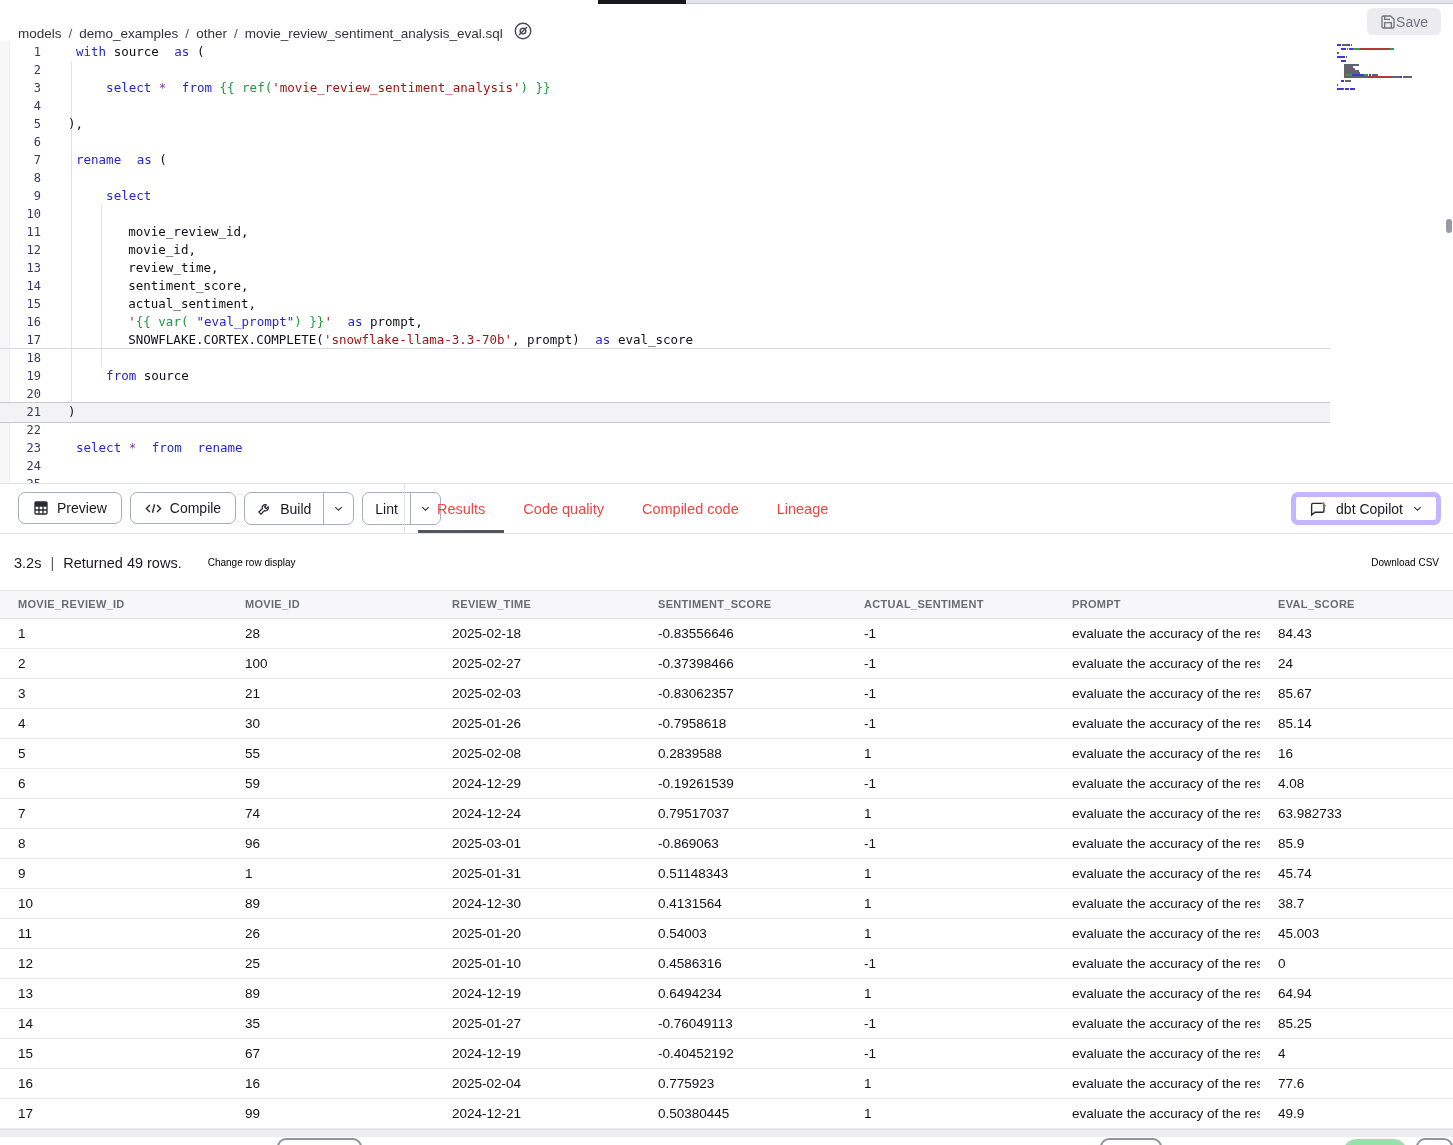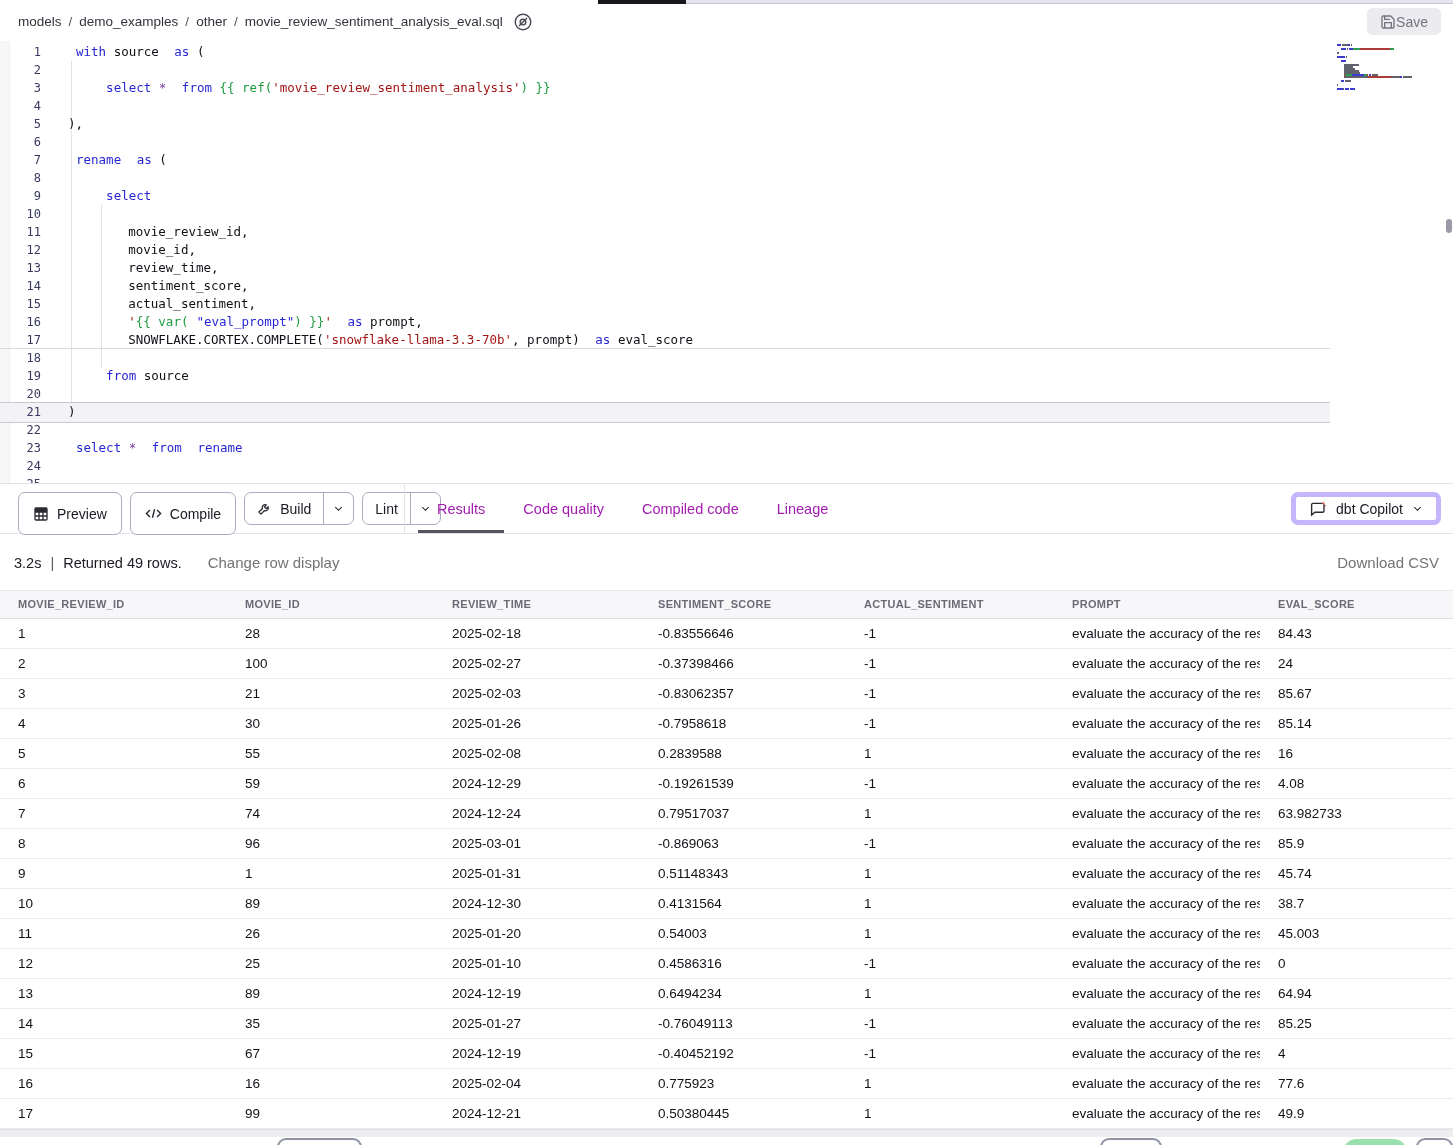--- a/index.html
+++ b/index.html
@@ -1,21 +1,21 @@
 <!DOCTYPE html>
 <html><head>
 <meta charset="utf-8">
 <style>
   * { margin:0; padding:0; box-sizing:border-box; }
   html,body { width:1453px; height:1145px; overflow:hidden; background:#fff;
     font-family:"Liberation Sans", sans-serif; }
 
   
   .topbar { position:absolute; left:0; top:0; width:1453px; height:46px; background:#fff;
-    border-bottom:3px solid #eab308; display:flex; align-items:center; padding-left:18px; }
+    border-bottom:5px solid #eab308; display:flex; align-items:flex-end; padding-left:18px; }
   .crumb { font-size:13.5px; color:#33333c; }
   .crumb-sep { font-size:13.5px; color:#55555e; margin:0 7px; }
   .file-status { margin-left:10px; width:21px; height:21px; display:inline-flex; align-items:center; justify-content:center; }
   .save-btn { position:absolute; right:12px; top:8px; height:27px; background:#ebebf0; border:none;
     border-radius:6px; color:#74747e; font-size:14px; display:flex; align-items:center; gap:0;
     padding:0 13px; font-family:"Liberation Sans", sans-serif; }
   .strip-dark { position:absolute; left:598px; top:0; width:88px; height:4px; background:#17171c; }
   .strip-lav  { position:absolute; left:686px; top:0; right:0; height:4px; background:#e4e4ee; border-bottom:1px solid #c8c8d4; }
 
   
@@ -40,39 +40,39 @@
   .tk-op { color:#7a3e9d; }
   .minimap { position:absolute; left:1337px; top:3px; width:88px; }
   .mm-row { height:2px; display:flex; }
   .mm-row span { height:1.5px; display:inline-block; }
   .editor-vscroll { position:absolute; left:1446px; top:178px; width:6px; height:14px; background:#9a9aa6; border-radius:3px; }
 
   
   .toolbar { position:absolute; left:0; top:483px; width:1453px; height:51px; background:#fff;
     border-top:1px solid #e2e2e8; border-bottom:1px solid #e2e2e8; }
   .tb-left { position:absolute; left:18px; top:8px; display:flex; gap:8px; }
-  .tb-btn { display:flex; align-items:center; gap:8px; height:43px; padding:0 14px; background:#fff;
+  .tb-btn { display:flex; align-items:center; gap:8px; height:32px; padding:0 14px; background:#fff;
     border:1px solid #a9adbe; border-radius:7px; font-size:14px; color:#1a1a22;
     font-family:"Liberation Sans", sans-serif; }
   .tb-split { display:flex; align-items:stretch; height:33px; border:1px solid #a9adbe; border-radius:7px; background:#fff; overflow:hidden; }
   .tb-split .main { display:flex; align-items:center; gap:8px; padding:0 12px; font-size:14px; color:#1a1a22; background:none; border:none; font-family:"Liberation Sans", sans-serif; }
   .tb-split .caret { display:flex; align-items:center; padding:0 9px; border-left:1px solid #a9adbe; background:none; border-top:none; border-right:none; border-bottom:none; }
   .tb-divider { position:absolute; left:404px; top:0; bottom:0; width:1px; background:#e2e2e8; }
   .tabs { position:absolute; left:418px; top:0; bottom:0; display:flex; }
-  .tab { position:relative; display:flex; align-items:center; padding:0 19px; font-size:14.5px; color:#a21caf; cursor:default; }
+  .tab { position:relative; display:flex; align-items:center; padding:0 19px; font-size:14.5px; color:#ef4444; cursor:default; }
   .tab.active::after { content:""; position:absolute; left:0; right:0; bottom:0; height:3px; background:#55555e; }
   .copilot-btn { position:absolute; right:12px; top:8px; display:flex; align-items:center; gap:9px; height:33px;
     padding:0 13px; background:#fff; border:5px solid #c4b5fd; border-radius:7px; font-size:14px; color:#1a1a22;
     font-family:"Liberation Sans", sans-serif; }
 
   
   .statusbar { position:absolute; left:0; top:535px; width:1453px; height:55px; display:flex; align-items:center;
     padding:0 14px; font-size:14.5px; color:#1b1b22; background:#fff; }
   .statusbar .sep { margin:0 9px; color:#5a5a64; }
-  .link { color:#737373; text-decoration:none; font-size:15px; }
+  .link { color:#000000; text-decoration:none; font-size:10px; }
   .link-change { margin-left:26px; }
   .link-dl { margin-left:auto; }
 
   
   .grid7 { display:grid; grid-template-columns:227px 207px 206px 206px 208px 206px 1fr; }
   .thead { position:absolute; left:0; top:590px; width:1453px; height:29px; background:#f7f7f9;
     border-top:1px solid #e7e7eb; border-bottom:1px solid #dedee3; }
   .th { font-size:11px; font-weight:700; letter-spacing:0.3px; color:#6b6b76; line-height:27px; padding-left:18px; white-space:nowrap; overflow:hidden; }
   .tbody { position:absolute; left:0; top:619px; width:1453px; }
   .tr { height:30px; border-bottom:1px solid #eaeaee; background:#fff; }

